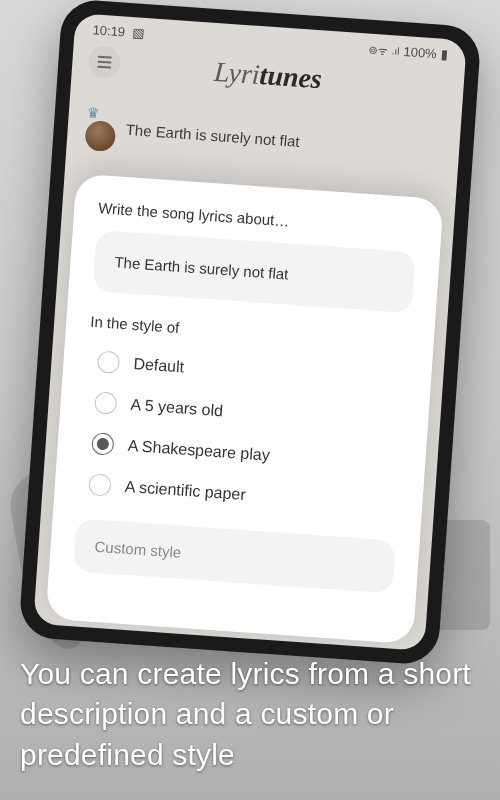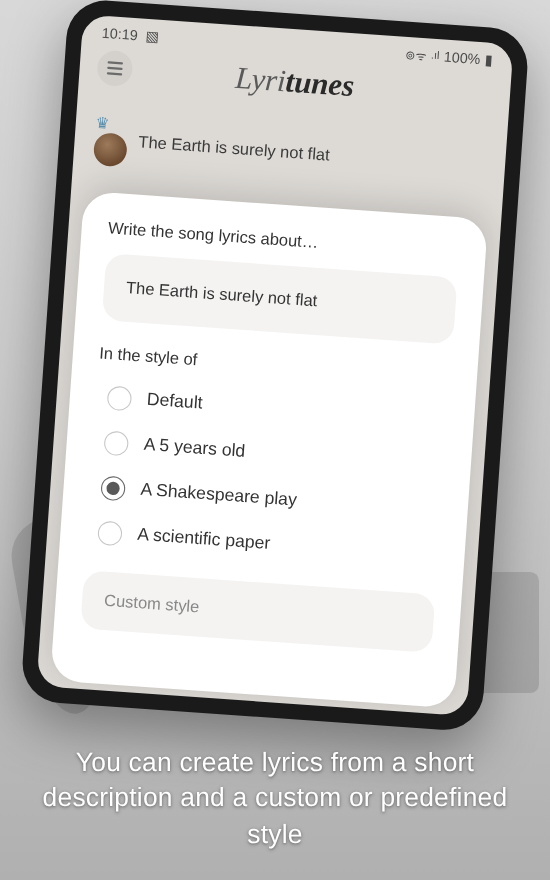--- a/index.html
+++ b/index.html
@@ -31,23 +31,23 @@
   .drum   { left: 150px; width: 120px; height: 120px; border-radius: 50%; bottom: 20px; }
   .guitar2{ left: 300px; width: 55px; height: 190px; border-radius: 25px 25px 40% 40%; transform: rotate(8deg); }
   .keys   { left: 390px; width: 100px; height: 110px; border-radius: 8px; bottom: 20px; }
 
   
   .caption {
     position: absolute;
     bottom: 25px;
     left: 20px;
     right: 20px;
-    text-align: center;
+    text-align: left;
     color: #ffffff;
-    font-size: 24px;
+    font-size: 30px;
     font-weight: 300;
     line-height: 1.35;
     letter-spacing: 0.2px;
     text-shadow: 0 1px 3px rgba(0,0,0,0.5);
   }
 
   
   .tablet {
     position: absolute;
     top: 12px;

